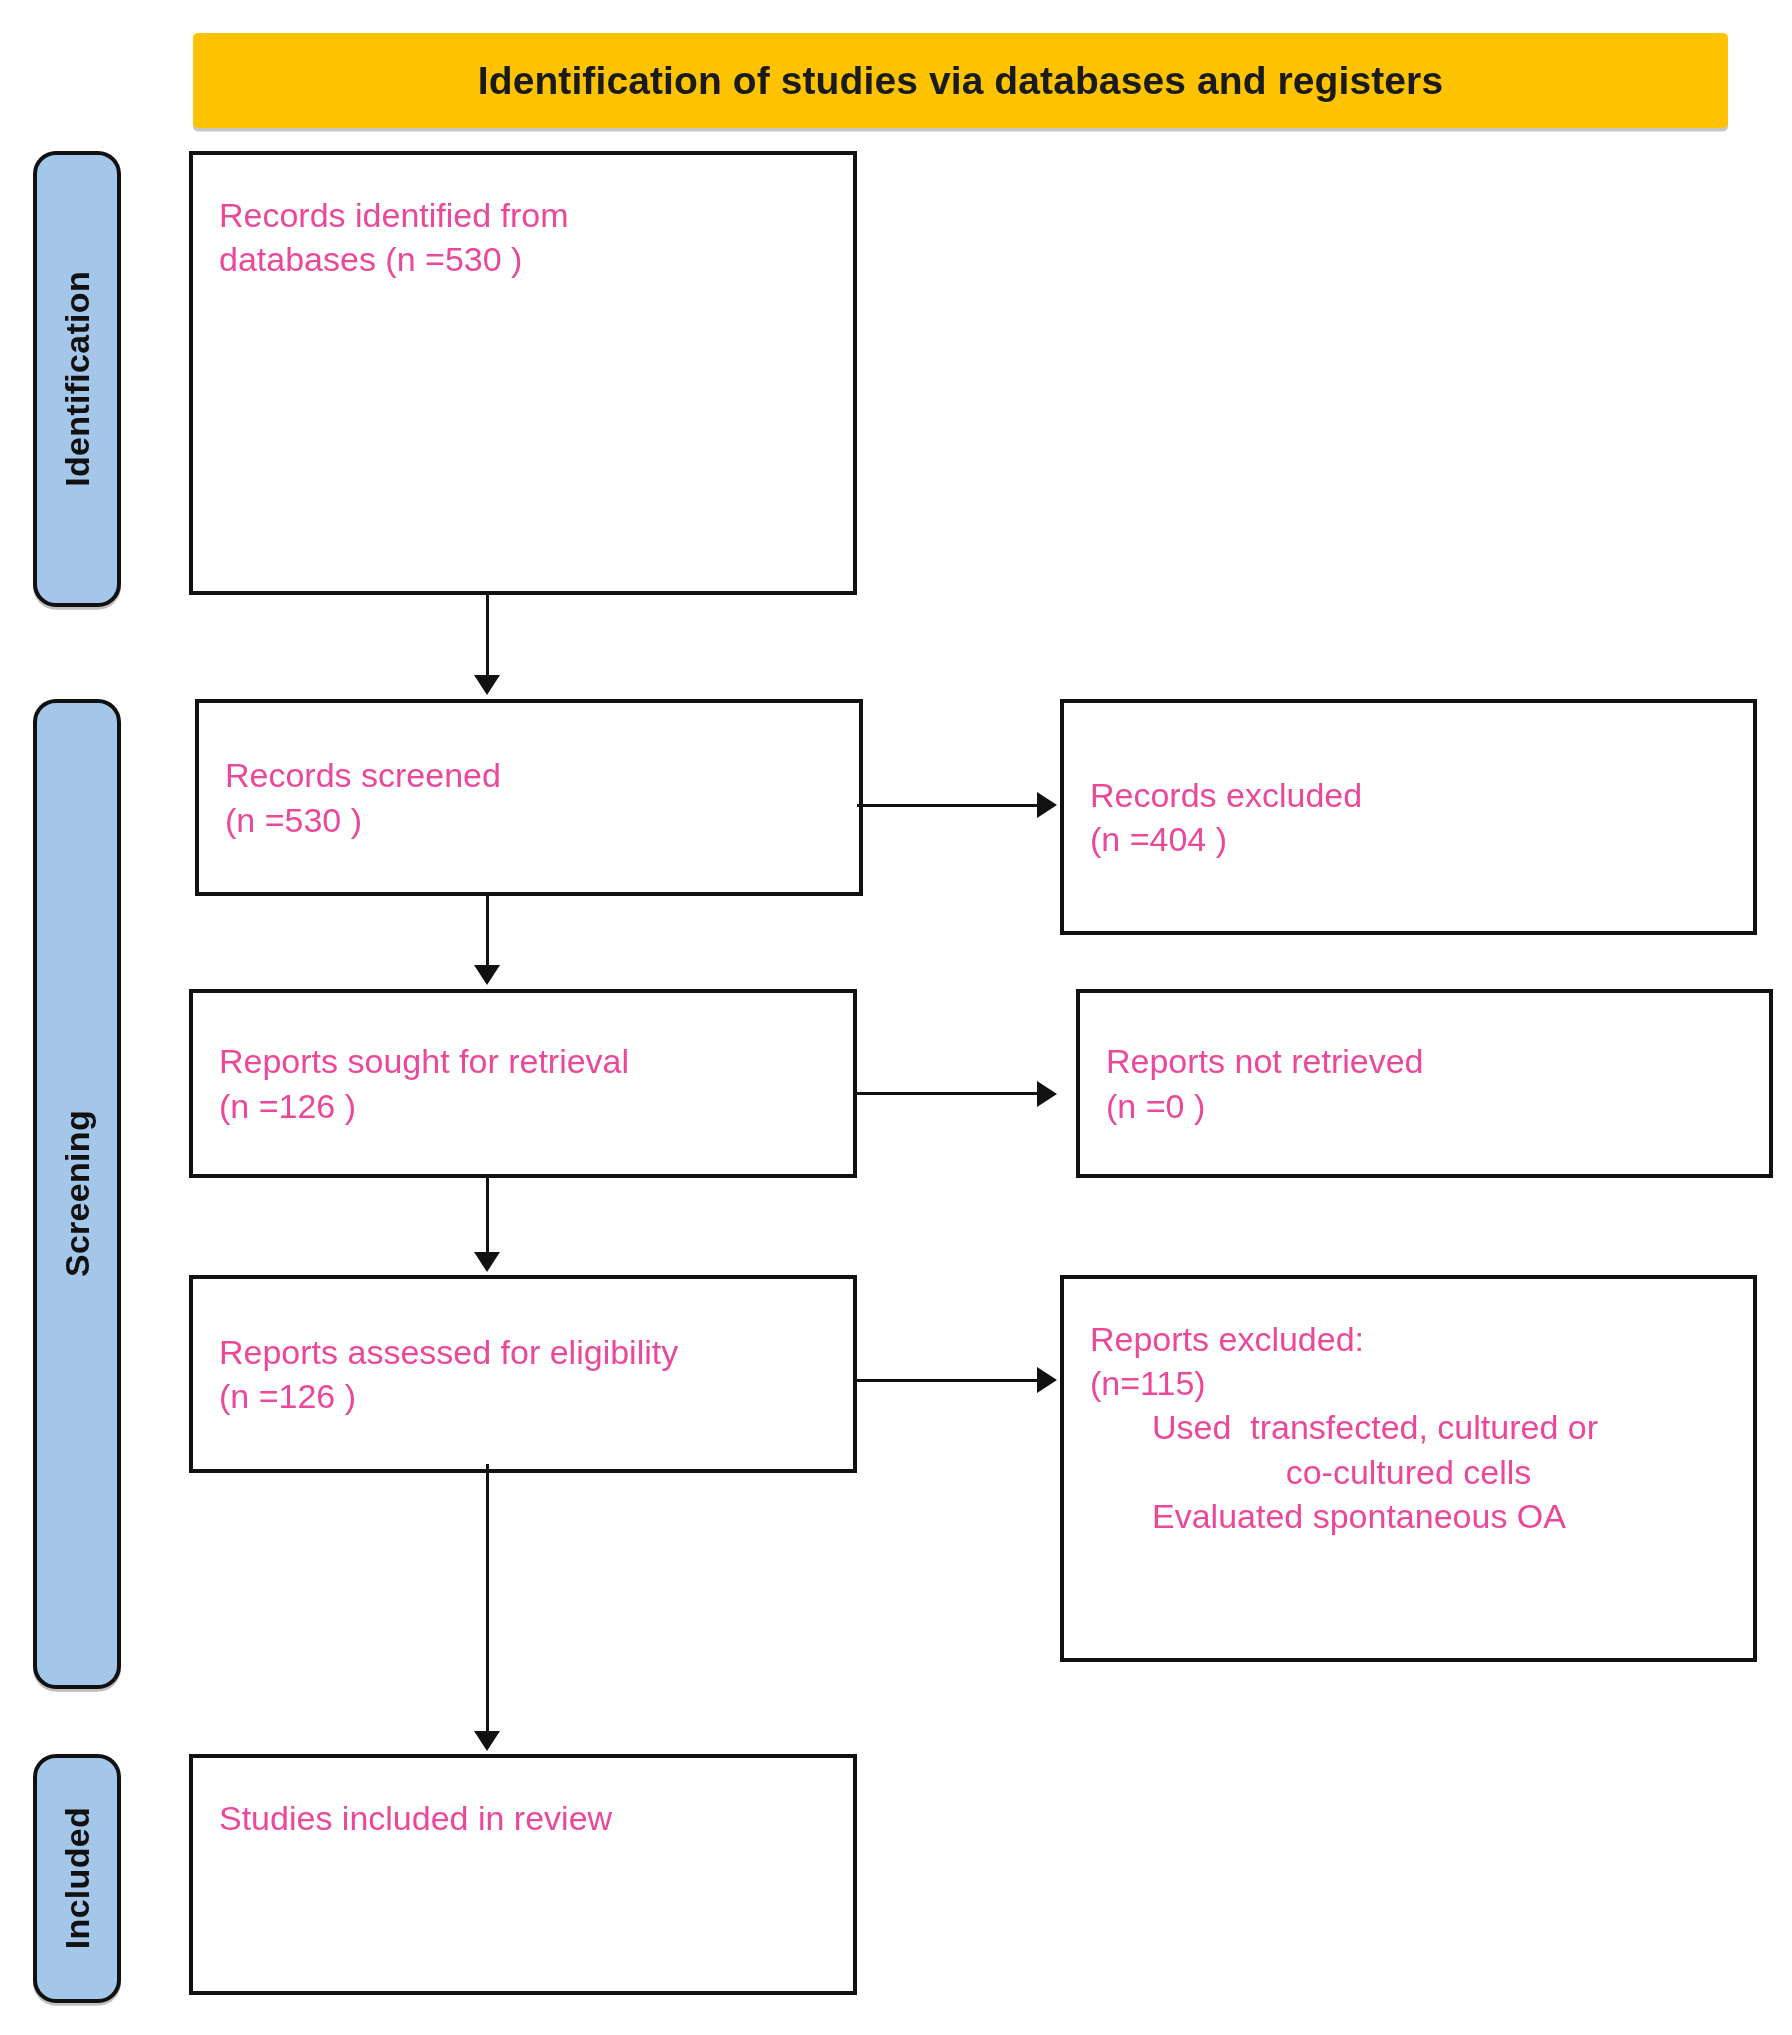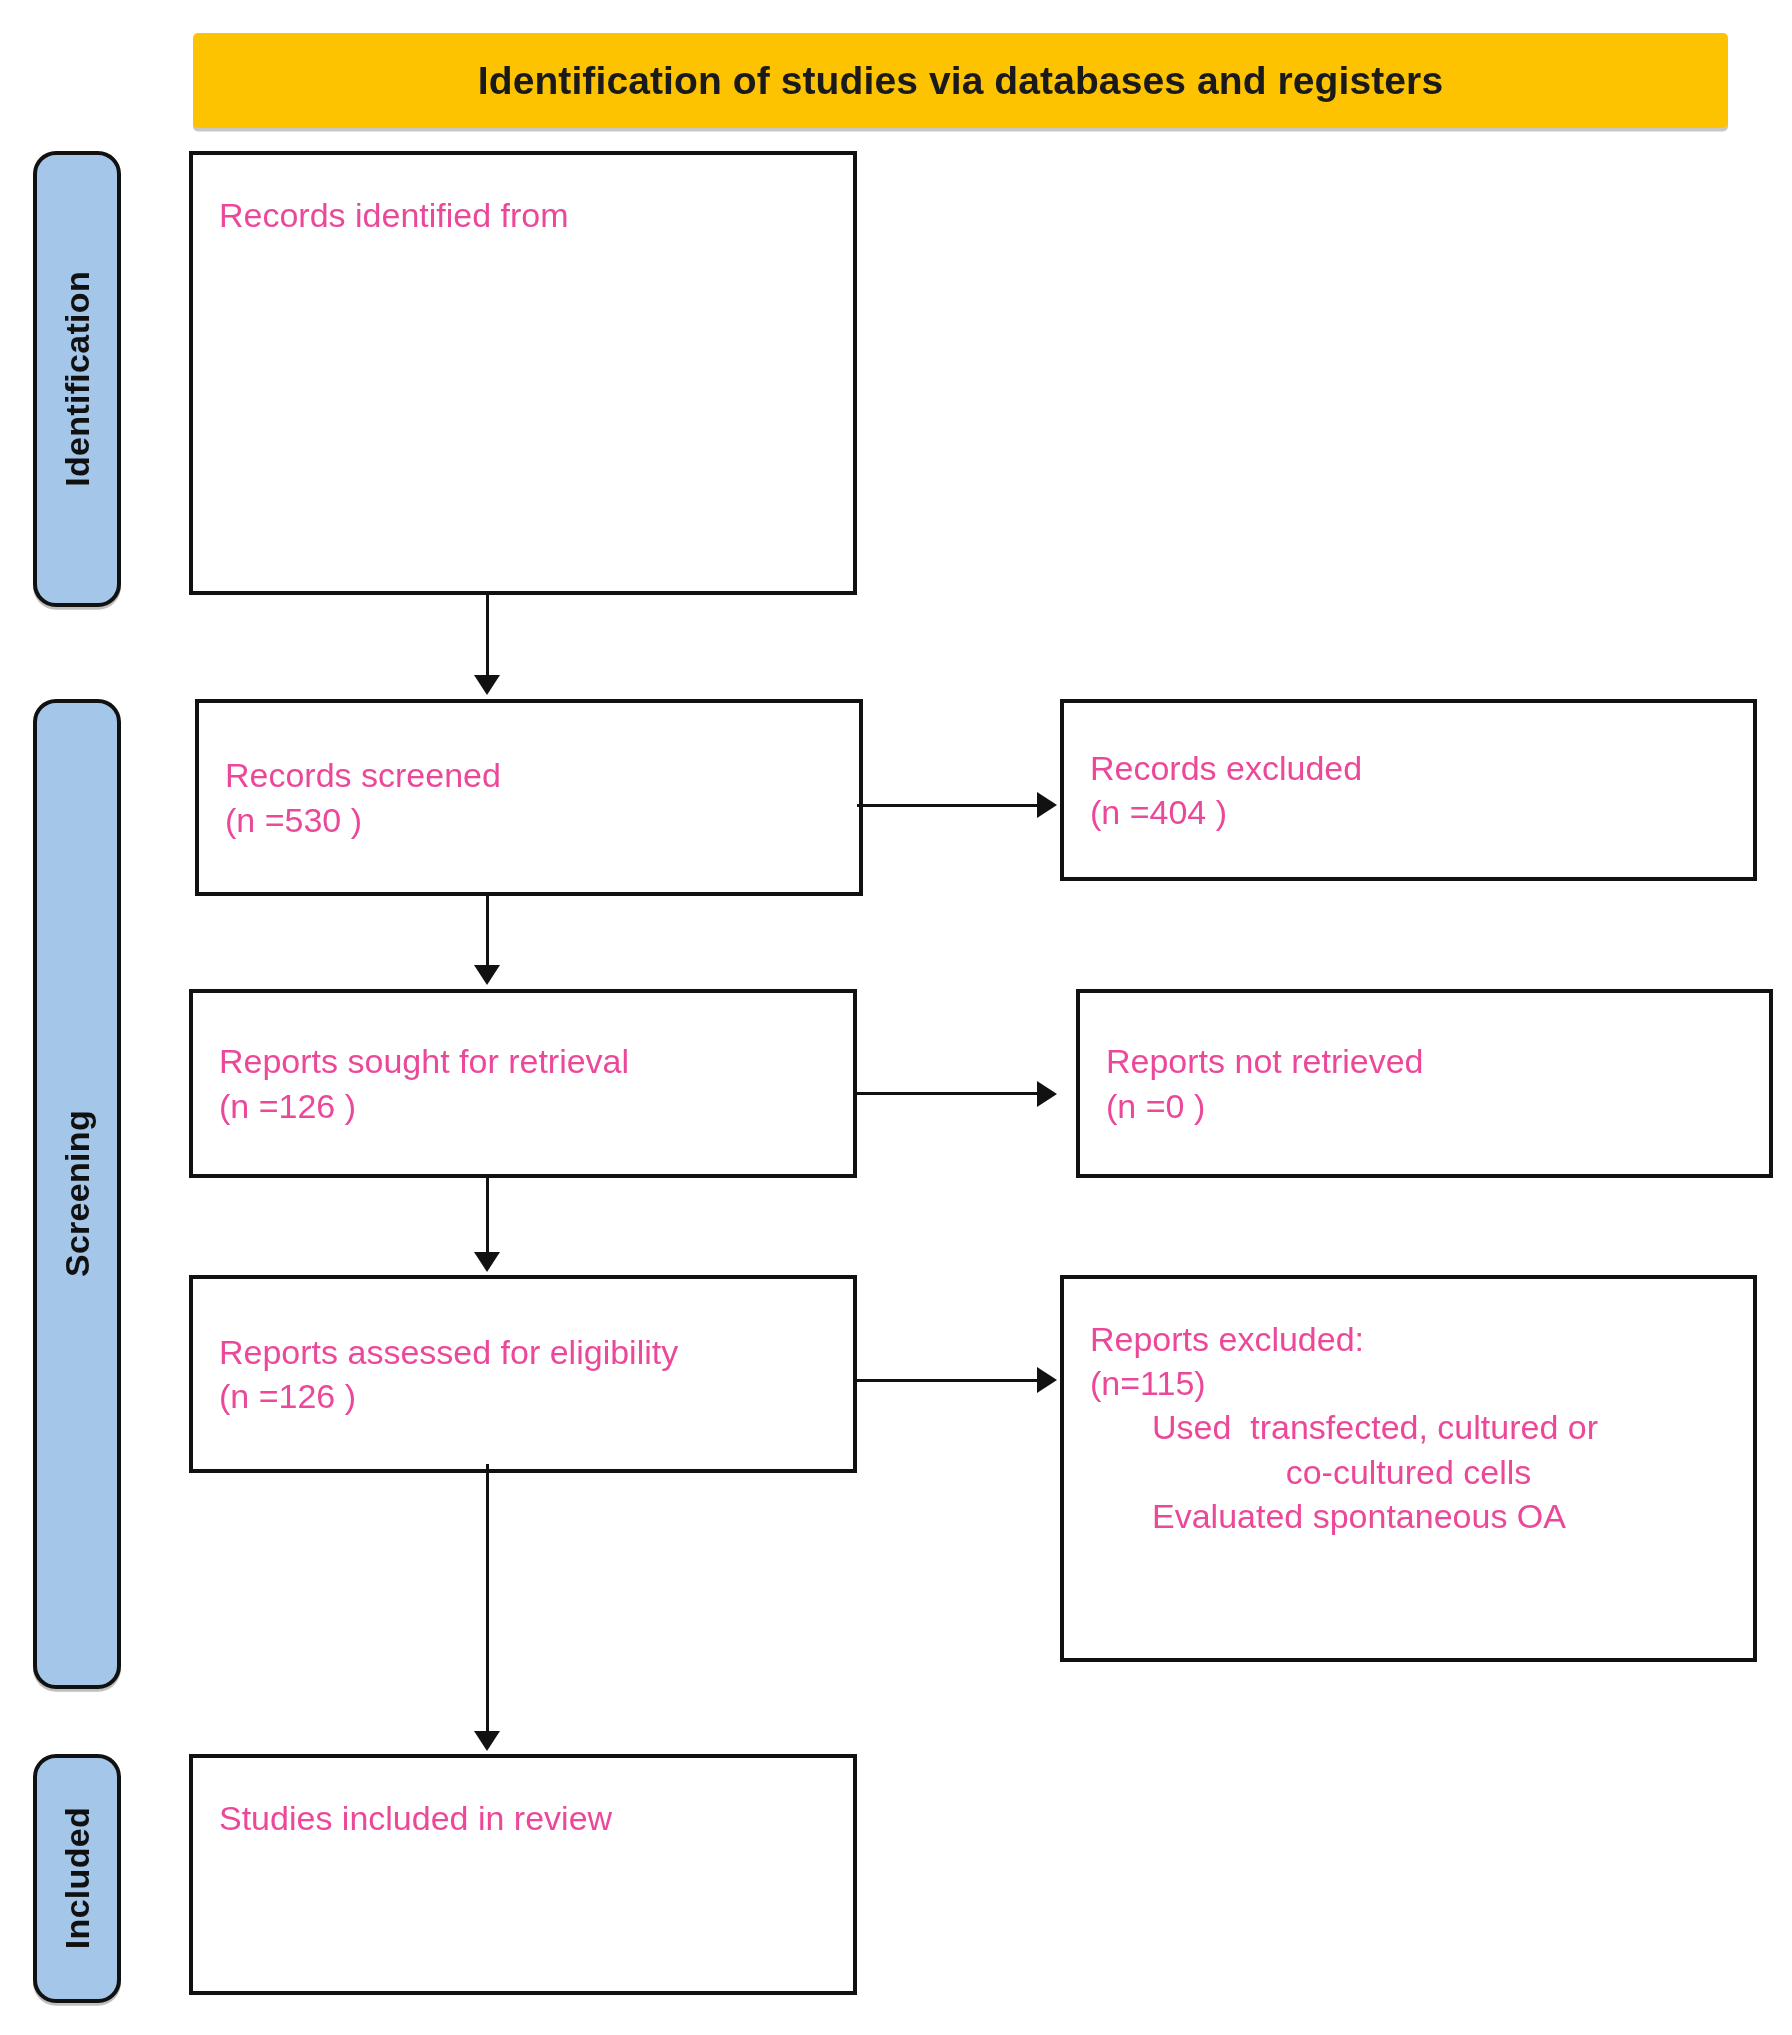--- a/index.html
+++ b/index.html
@@ -87,21 +87,21 @@
   }
   .box.top-aligned {
     justify-content: flex-start;
     padding-top: 38px;
   }
   .box-line.indented { padding-left: 62px; }
   .box-line.centered { text-align: center; }
 
   #box-identified       { left: 189px;  top: 151px;  width: 668px;  height: 444px; }
   #box-screened         { left: 195px;  top: 699px; width: 668px;  height: 197px; }
-  #box-excluded         { left: 1060px; top: 699px; width: 697px; height: 182px; }
+  #box-excluded         { left: 1060px; top: 699px; width: 697px; height: 236px; }
   #box-sought           { left: 189px;  top: 989px; width: 668px;  height: 189px; }
   #box-not-retrieved    { left: 1076px; top: 989px; width: 697px; height: 189px; }
   #box-assessed         { left: 189px;  top: 1275px; width: 668px;  height: 198px; }
   #box-reports-excluded { left: 1060px; top: 1275px; width: 697px; height: 387px; }
   #box-included         { left: 189px;  top: 1754px; width: 668px;  height: 241px; }
 
   
   .connector {
     position: absolute;
     pointer-events: none;
@@ -165,20 +165,21 @@
   </div>
   <div class="stage" id="stage-screening">
     <span class="stage-label">Screening</span>
   </div>
   <div class="stage" id="stage-included">
     <span class="stage-label">Included</span>
   </div>
 
   <div class="box top-aligned" id="box-identified">
     <div class="box-line">Records identified from</div>
+    <div class="box-line">databases (n =530 )</div>
   </div>
 
   <div class="box" id="box-screened">
     <div class="box-line">Records screened</div>
     <div class="box-line">(n =530 )</div>
   </div>
 
   <div class="box" id="box-excluded">
     <div class="box-line">Records excluded</div>
     <div class="box-line">(n =404 )</div>

